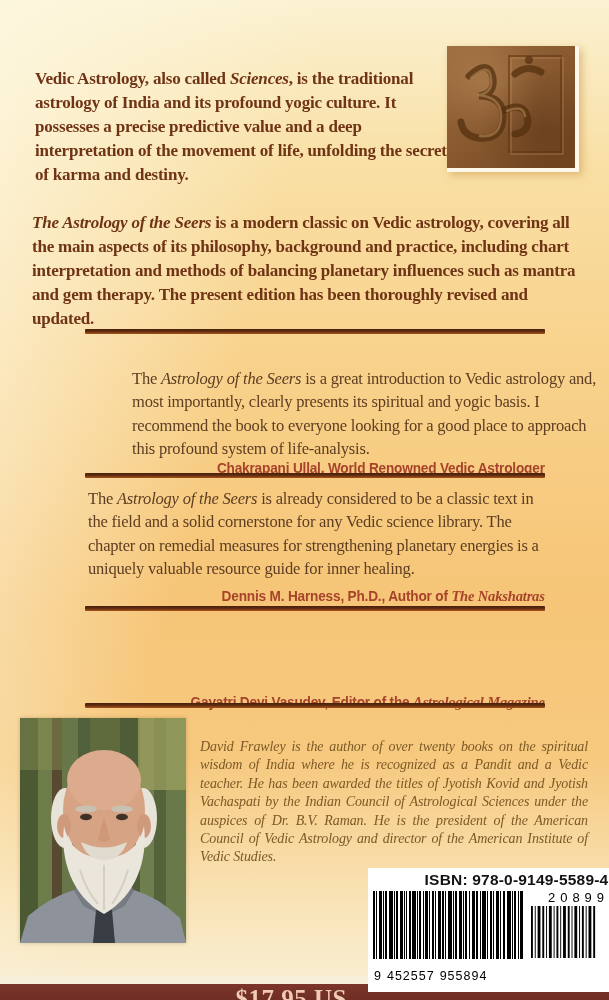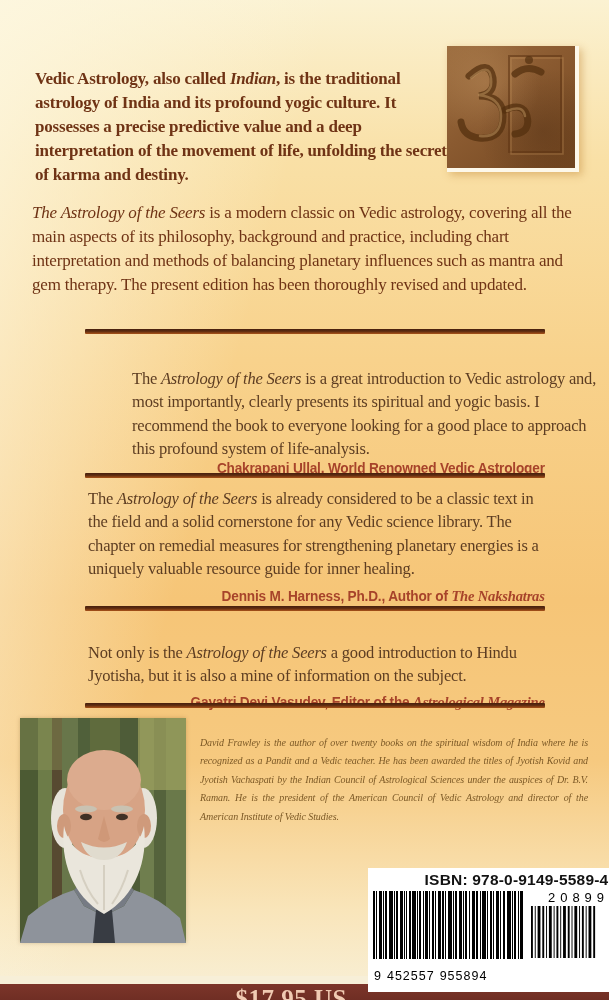--- a/index.html
+++ b/index.html
@@ -6,22 +6,22 @@
   .page{
     position:relative; width:609px; height:1000px; overflow:hidden;
     font-family:"Liberation Serif", serif;
     background-image:
       linear-gradient(105deg, rgba(253,247,224,0.85) 0%, rgba(253,247,224,0) 38%),
       linear-gradient(180deg, #fbf2d2 0%, #f9e0a6 16%, #f8d28c 36%, #f6c577 60%, #f6c97f 76%, #f9e5ba 91%, #f8f0d8 100%);
   }
   
   .intro{position:absolute; left:35px; top:50px; width:428px;
     font-size:17px; line-height:24px; font-weight:bold; color:#6f3315; letter-spacing:-0.2px;}
-  .synopsis{position:absolute; left:32px; top:184px; width:558px;
-    font-size:17px; line-height:24px; font-weight:normal; color:#6f3315; letter-spacing:-0.2px;}
+  .synopsis{position:absolute; left:32px; top:194px; width:558px;
+    font-size:17px; line-height:24px; font-weight:bold; color:#6f3315; letter-spacing:-0.2px;}
   .em-i{font-style:italic;}
   
   .om{position:absolute; left:447px; top:46px; width:128px; height:122px;
     background:linear-gradient(140deg,#9d6e40 0%, #8a5a30 45%, #744720 100%);
     border-right:4px solid #fdf8ea; border-bottom:4px solid #fdf8ea;
     box-shadow:3px 3px 8px rgba(190,130,50,0.45);}
   .om-tex{position:absolute; inset:0;
     background:
       radial-gradient(circle at 30% 30%, rgba(255,210,150,0.18), rgba(0,0,0,0) 45%),
       radial-gradient(circle at 75% 70%, rgba(40,18,4,0.22), rgba(0,0,0,0) 50%);}
@@ -37,21 +37,21 @@
   .attr{position:absolute; right:64px; text-align:right; white-space:nowrap;
     transform:scaleX(.94); transform-origin:100% 50%;
     font-family:"Liberation Sans", sans-serif; font-weight:bold;
     font-size:14.5px; color:#a7432a; letter-spacing:-0.2px;}
   .a1{top:444px;} .a2{top:572px;} .a3{top:678px;}
   .attr .em-serif{font-family:"Liberation Serif", serif; font-style:italic; font-size:15.5px;}
   
   .photo{position:absolute; left:20px; top:718px; width:166px; height:225px;
     box-shadow:0 0 4px rgba(90,50,10,0.25);}
   .bio{position:absolute; left:200px; top:724px; width:388px;
-    font-size:10px; line-height:18.4px; font-style:italic; text-align:justify;
+    font-size:14px; line-height:18.4px; font-style:italic; text-align:justify;
     color:#7c5926; letter-spacing:-0.1px;}
   
   .price-bar{position:absolute; left:0; top:984px; width:609px; height:32px; z-index:1;
     background:linear-gradient(180deg,#7c352a 0%, #6e2d23 55%, #652920 100%);}
   .price{position:absolute; right:262px; top:1px; font-size:25px; font-weight:bold;
     color:#f0cab2; font-family:"Liberation Serif", serif; letter-spacing:0.5px;}
   
   .isbn-box{position:absolute; left:368px; top:868px; width:233px; height:124px;
     background:#ffffff; z-index:2;padding-left:32px;}
   .isbn-label{margin-top:3px; text-align:center; font-family:"Liberation Sans", sans-serif;
@@ -70,21 +70,21 @@
   .bottom-strip{position:absolute; left:0; top:976px; width:609px; height:24px;
     background:#f7efd8;}
   .bottom-edge{position:absolute; left:0; top:994px; width:609px; height:6px;
     background:#e9e6df;}
 </style>
 </head>
 <body>
 
 <div class="page">
 
-  <p class="intro"><span>Vedic Astrology, also called </span><span class="em-i">Indian</span><span>, is the traditional astrology of India and its profound yogic culture. It possesses a precise predictive value and a deep interpretation of the movement of life, unfolding the secrets of karma and destiny.</span></p>
+  <p class="intro"><span>Vedic Astrology, also called </span><span class="em-i">Sciences</span><span>, is the traditional astrology of India and its profound yogic culture. It possesses a precise predictive value and a deep interpretation of the movement of life, unfolding the secrets of karma and destiny.</span></p>
 
   <div class="om">
     <div class="om-tex"></div>
     <svg viewBox="0 0 128 122">
       <rect x="62" y="10" width="52" height="96" fill="none" stroke="#5d3312" stroke-opacity="0.55" stroke-width="2"></rect>
       <rect x="64" y="12" width="52" height="96" fill="none" stroke="#c8995f" stroke-opacity="0.35" stroke-width="1.5"></rect>
       <g fill="none" stroke="#54300f" stroke-opacity="0.75" stroke-width="7" stroke-linecap="round">
         <path d="M22,30 Q42,12 46,32 Q48,48 32,50 Q56,50 56,70 Q56,94 32,92 Q16,90 14,76"></path>
         <path d="M58,64 Q76,56 80,70 Q84,86 68,88"></path>
         <path d="M68,28 Q80,18 94,26"></path>
@@ -101,21 +101,20 @@
 
   <div class="rule rule1"></div>
   <p class="quote q1"><span>The </span><span class="em-i">Astrology of the Seers</span><span> is a great introduction to Vedic astrology and, most importantly, clearly presents its spiritual and yogic basis. I recommend the book to everyone looking for a good place to approach this profound system of life-analysis.</span></p>
   <p class="attr a1"><span>Chakrapani Ullal, World Renowned Vedic Astrologer</span><span class="em-serif"></span></p>
 
   <div class="rule rule2"></div>
   <p class="quote q2"><span>The </span><span class="em-i">Astrology of the Seers</span><span> is already considered to be a classic text in the field and a solid cornerstone for any Vedic science library. The chapter on remedial measures for strengthening planetary energies is a uniquely valuable resource guide for inner healing.</span></p>
   <p class="attr a2"><span>Dennis M. Harness, Ph.D., Author of </span><span class="em-serif">The Nakshatras</span></p>
 
   <div class="rule rule3"></div>
-  <p class="quote q3"><span>Not only is the </span><span class="em-i">Astrology of the Seers</span><span> a good introduction to Hindu Jyotisha, but it is also a mine of information on the subject.</span></p>
   <p class="attr a3"><span>Gayatri Devi Vasudev, Editor of the </span><span class="em-serif">Astrological Magazine</span></p>
   <div class="rule rule4"></div>
 
   <div class="photo">
     <svg viewBox="0 0 166 225" width="166" height="225">
       <rect width="166" height="225" fill="#5f6b3d"></rect>
       <rect x="0" width="18" height="225" fill="#4c5a33"></rect>
       <rect x="18" width="14" height="225" fill="#6d7c48"></rect>
       <rect x="32" width="10" height="225" fill="#574a31"></rect>
       <rect x="42" width="16" height="225" fill="#68764a"></rect>

